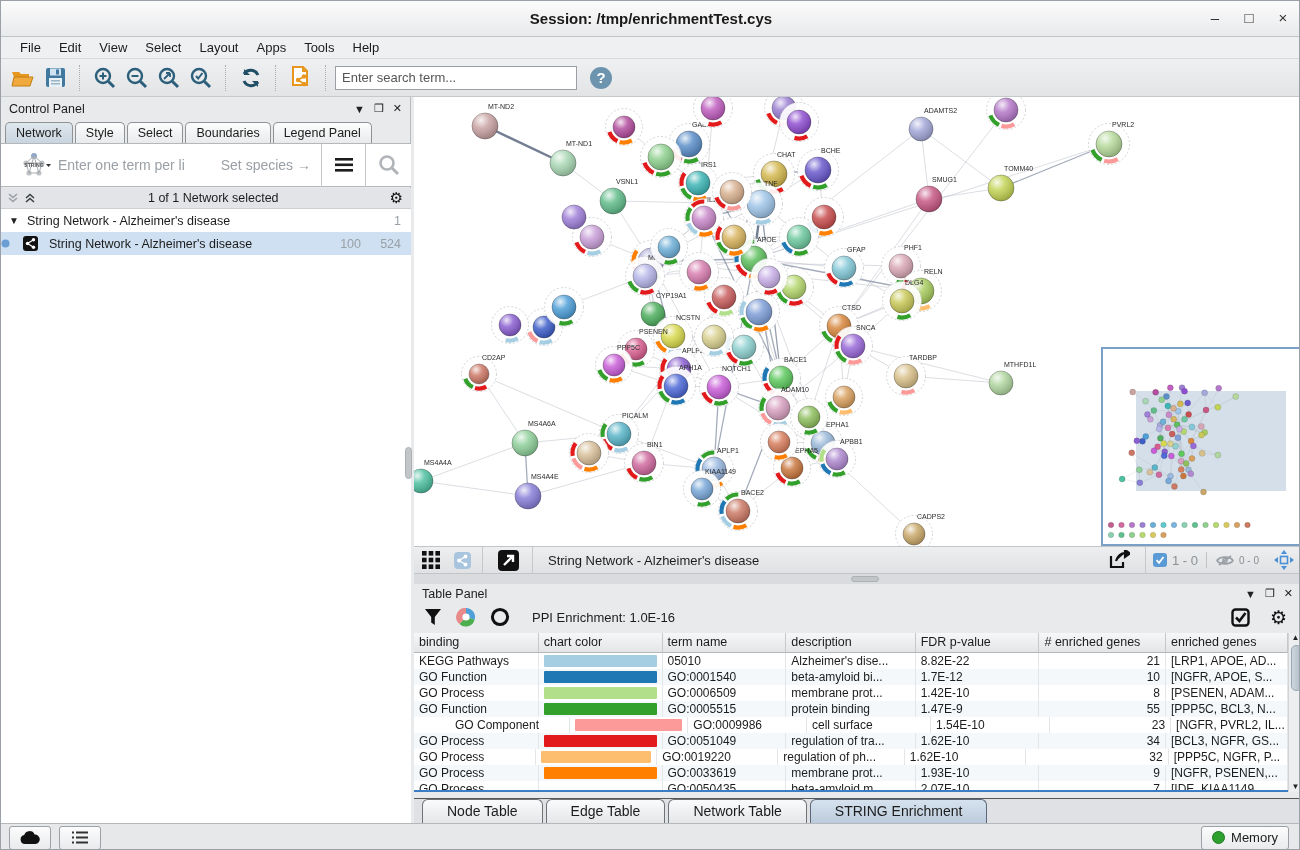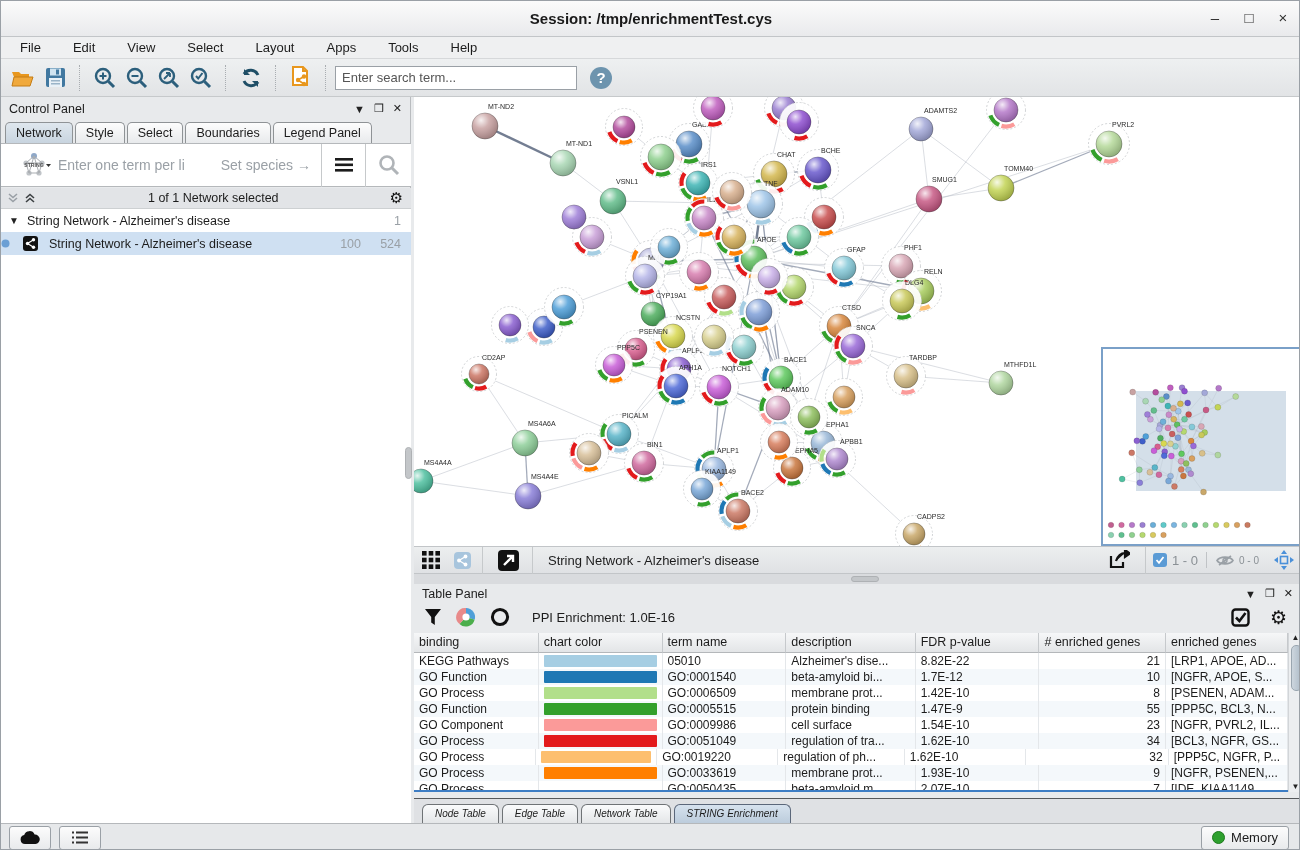--- a/index.html
+++ b/index.html
@@ -9,21 +9,21 @@
   .abs{position:absolute;box-sizing:border-box;}
 
   
   #titlebar{left:0;top:0;width:1300px;height:36px;
     background:linear-gradient(#fbfbfb,#e9eaec);border-bottom:1px solid #c2c5c8;}
   #title-text{width:100%;text-align:center;line-height:36px;font-weight:bold;font-size:15px;color:#1a1a1a;}
   .winctl{top:0;height:36px;line-height:34px;width:34px;text-align:center;color:#333;font-size:15px;cursor:default;}
 
   
   #menubar{left:0;top:36px;width:1300px;height:22px;background:#eff0f1;border-bottom:1px solid #d6d8da;
-    display:flex;align-items:center;padding-left:10px;gap:14px;}
+    display:flex;align-items:center;padding-left:10px;gap:0;}
   .menu-item{padding:0 9px;line-height:22px;font-size:13px;color:#1c1c1c;}
 
   
   #toolbar{left:0;top:58px;width:1300px;height:38px;background:linear-gradient(#eef0f1,#e2e4e6);
     border-bottom:1px solid #c6c9cb;display:flex;align-items:center;}
   .tb-sep{width:1px;height:26px;margin:0 8px;border-left:1px dotted #a9adb1;}
   .tb-btn{width:32px;height:30px;display:flex;align-items:center;justify-content:center;}
   #search-input{width:228px;height:22px;border:1px solid #9aa0a6;background:#fff;padding:0 6px;
     font-size:13px;color:#444;font-family:"Liberation Sans",sans-serif;}
   #search-input::placeholder{color:#555;}
@@ -71,22 +71,22 @@
   .th-row{display:flex;height:20px;}
   .th{background:linear-gradient(#f6f7f8,#e3e5e7);border-right:1px solid #c6c9cc;border-bottom:1px solid #b4b7ba;
       font-size:12.5px;padding:2px 5px 0;color:#1c1c1c;white-space:nowrap;overflow:hidden;}
   .tr{display:flex;height:16px;}
   .td{font-size:12px;padding:1px 5px 0;border-right:1px solid #e4e7ea;white-space:nowrap;overflow:hidden;}
   .swatch{height:12px;margin-top:1px;border-radius:1px;}
   #tbl-focus-line{left:0;top:206px;width:874px;height:2px;background:#3d7dc4;}
   #tbl-vscroll{left:874px;top:49px;width:13px;height:159px;background:#eceef0;border-left:1px solid #d2d5d8;}
   #bottom-tabs{left:0;top:214px;width:887px;height:25px;border-top:1px solid #55585b;background:#dfe1e4;
      display:flex;gap:3px;align-items:flex-end;padding-left:8px;}
-  .bt-tab{border:1px solid #6f7376;border-bottom:none;border-radius:6px 6px 0 0;padding:3px 12px 4px;
-     font-size:10px;background:linear-gradient(#fafbfc,#e4e6e8);font-style:italic;}
+  .bt-tab{border:1px solid #6f7376;border-bottom:none;border-radius:6px 6px 0 0;padding:3px 24px 4px;
+     font-size:14px;background:linear-gradient(#fafbfc,#e4e6e8);}
   .bt-tab.active{background:linear-gradient(#d6e2ee,#bcccdc);border-color:#5b677a;}
 
   
   #statusbar{left:0;top:822px;width:1300px;height:28px;background:#e6e8ea;border-top:1px solid #b5b8bb;
      display:flex;align-items:center;padding:0 8px;}
   .sb-btn{height:22px;border:1px solid #9aa0a6;border-radius:3px;background:linear-gradient(#fcfcfc,#e8eaec);
      display:flex;align-items:center;justify-content:center;margin-right:8px;}
   #memory-btn{margin-left:auto;margin-right:4px;padding:0 10px;gap:6px;font-size:13px;}
   #memory-dot{width:11px;height:11px;border-radius:50%;background:#2ea02e;border:1px solid #1d7a1d;}
 
@@ -1361,21 +1361,21 @@
             <div class="td" style="width: 123px;">GO Function</div>
             <div class="td" style="width: 122px;">
               <div class="swatch" style="background: rgb(51, 160, 44);"></div>
             </div>
             <div class="td" style="width: 122px;">GO:0005515</div>
             <div class="td" style="width: 128px;">protein binding</div>
             <div class="td" style="width: 122px;">1.47E-9</div>
             <div class="td" style="width: 125px; text-align: right;">55</div>
             <div class="td" style="width: 120px;">[PPP5C, BCL3, N...</div>
           </div>
-          <div class="tr" style="background: rgb(255, 255, 255);">
+          <div class="tr" style="background: rgb(255, 255, 255); padding-left: 36px;">
             <div class="td" style="width: 123px;">GO Component</div>
             <div class="td" style="width: 122px;">
               <div class="swatch" style="background: rgb(251, 154, 153);"></div>
             </div>
             <div class="td" style="width: 122px;">GO:0009986</div>
             <div class="td" style="width: 128px;">cell surface</div>
             <div class="td" style="width: 122px;">1.54E-10</div>
             <div class="td" style="width: 125px; text-align: right;">23</div>
             <div class="td" style="width: 120px;">[NGFR, PVRL2, IL...</div>
           </div>

